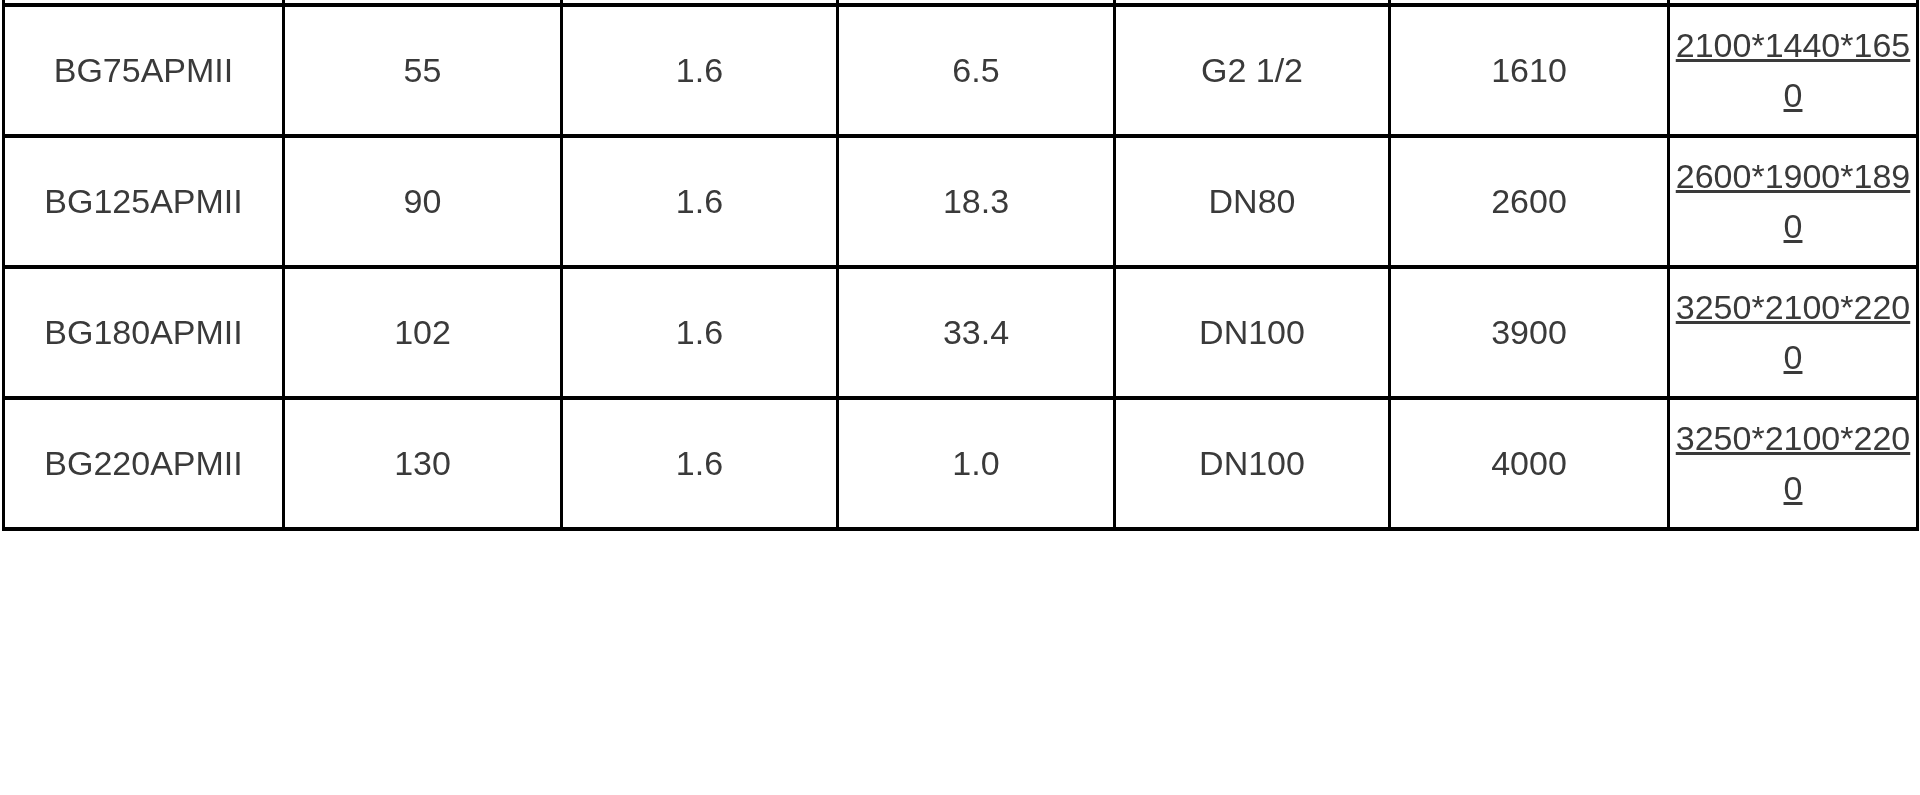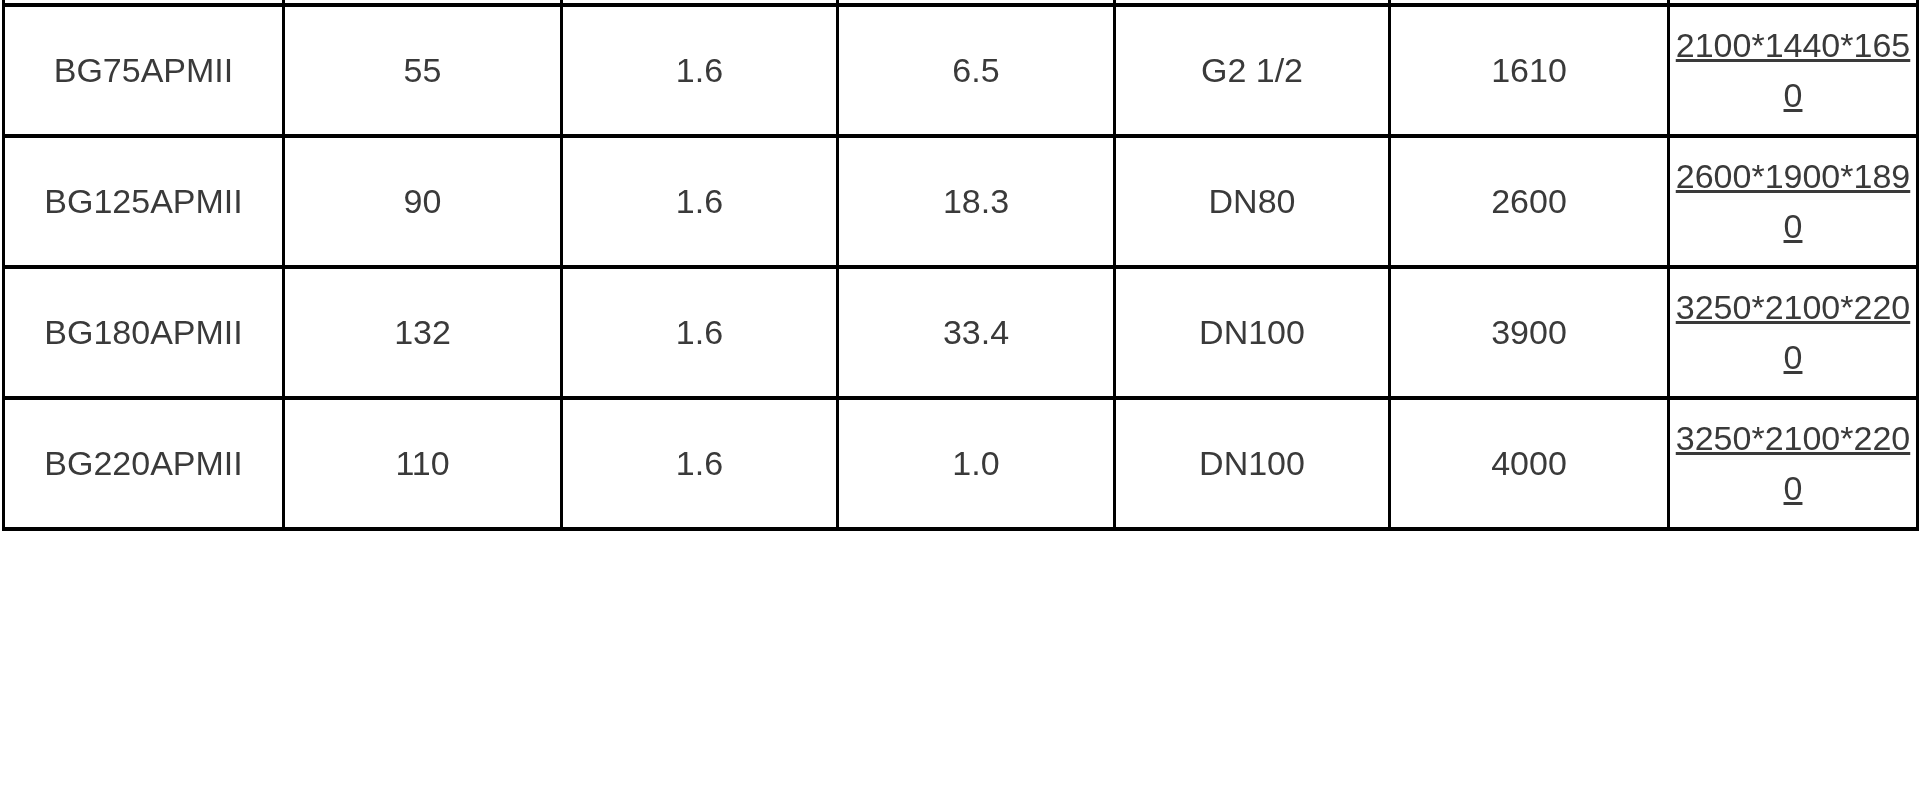--- a/index.html
+++ b/index.html
@@ -90,31 +90,31 @@
       <td>1.6</td>
       <td>18.3</td>
       <td>DN80</td>
       <td>2600</td>
       <td class="dims">2600*1900*1890</td>
     </tr>
 
 
     <tr>
       <td>BG180APMII</td>
-      <td>132</td>
+      <td>102</td>
       <td>1.6</td>
       <td>33.4</td>
       <td>DN100</td>
       <td>3900</td>
       <td class="dims">3250*2100*2200</td>
     </tr>
 
     <tr>
       <td>BG220APMII</td>
-      <td>110</td>
+      <td>130</td>
       <td>1.6</td>
       <td>1.0</td>
       <td>DN100</td>
       <td>4000</td>
       <td class="dims">3250*2100*2200</td>
     </tr>
   </tbody>
     </table>
 </div>
 

